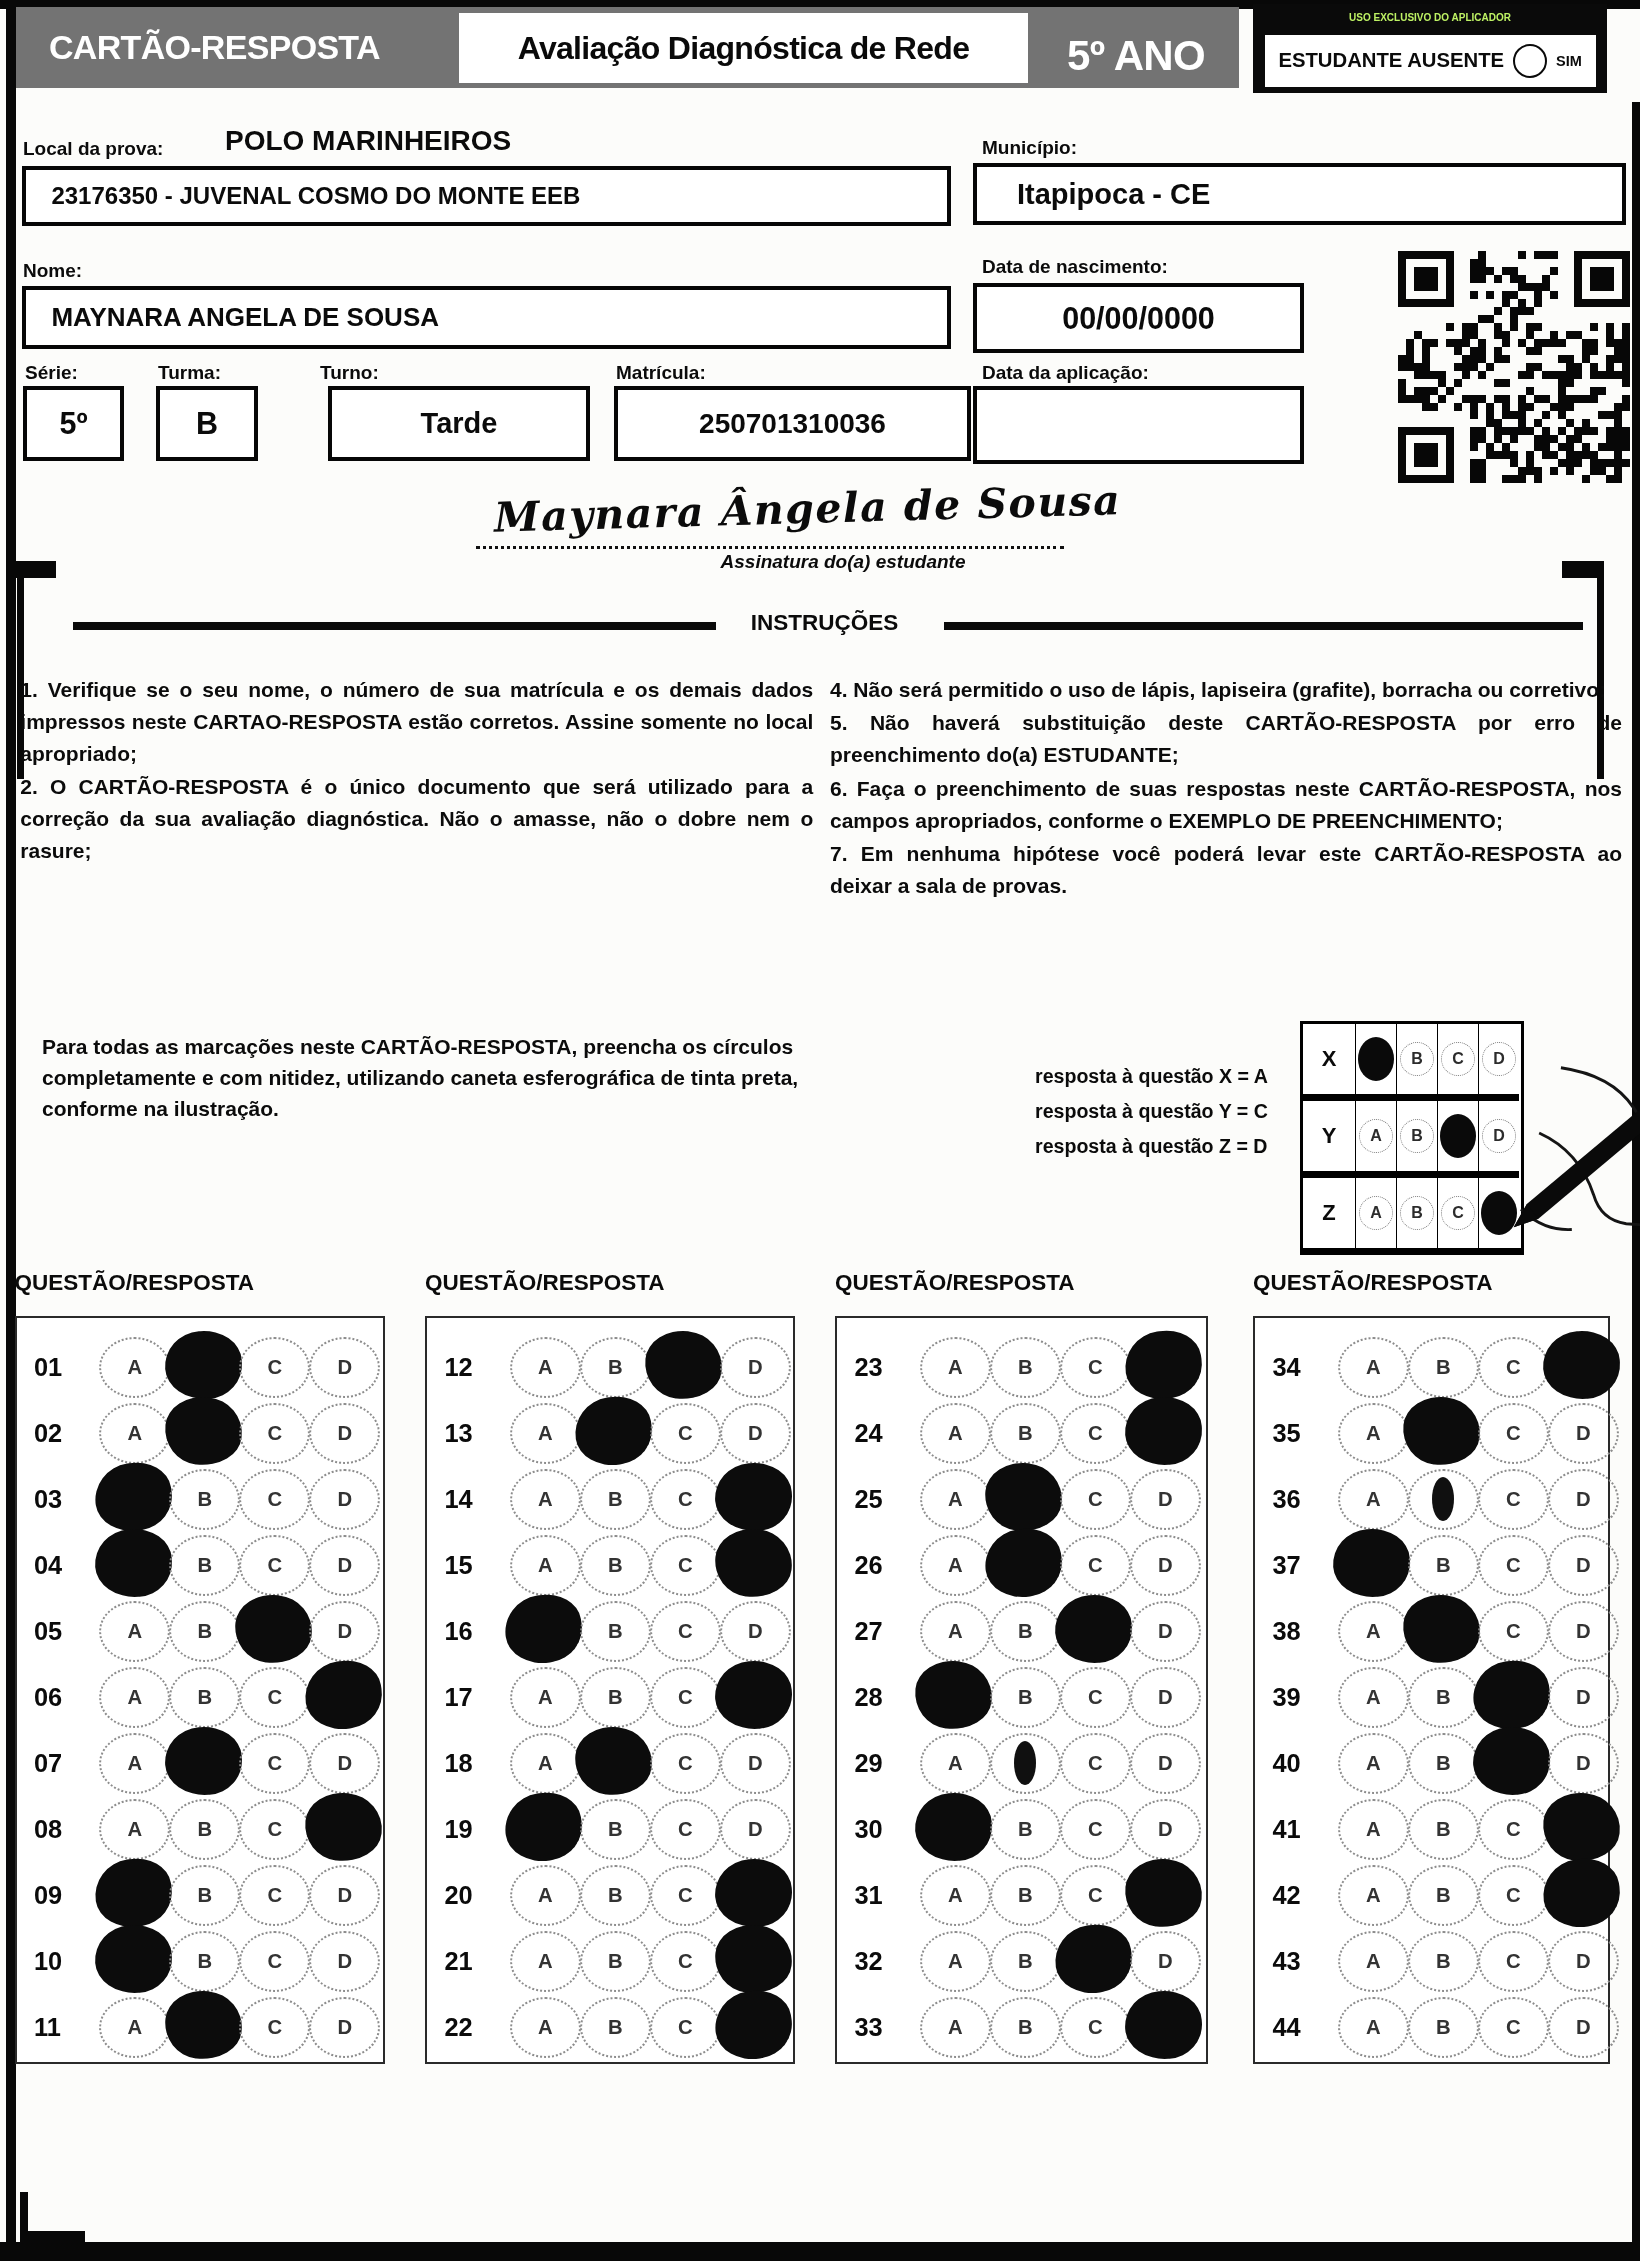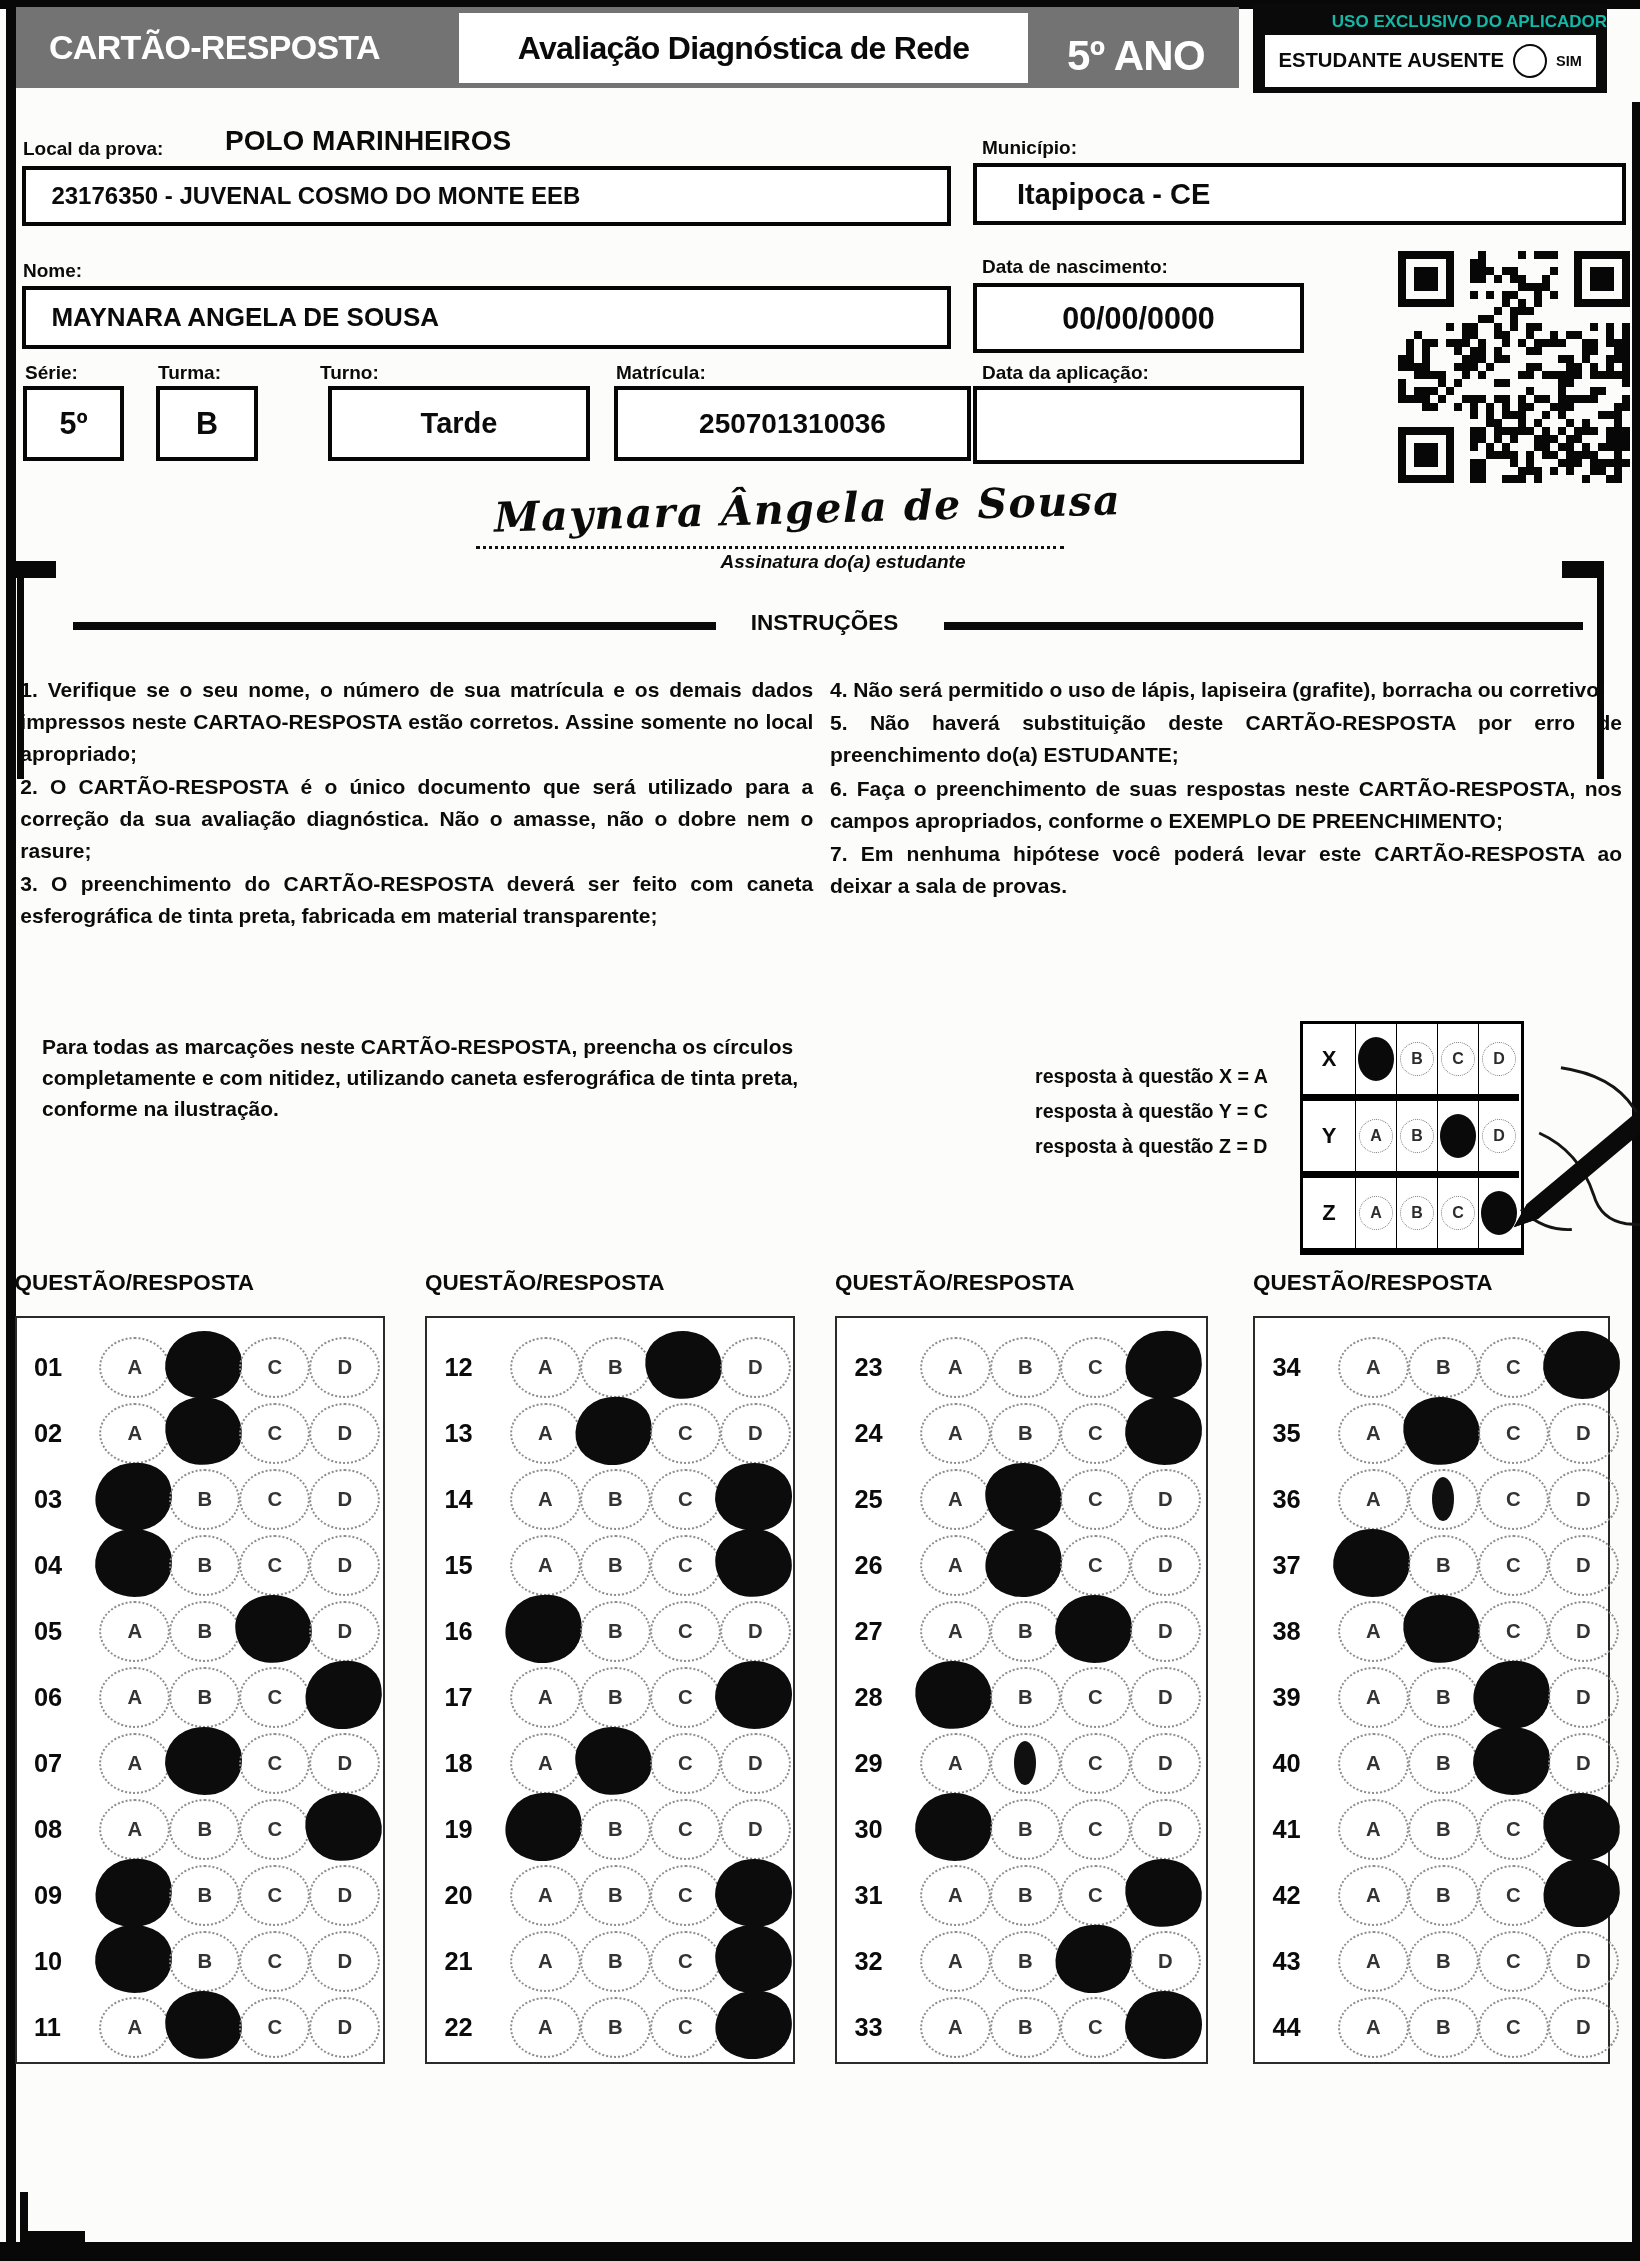--- a/index.html
+++ b/index.html
@@ -9,21 +9,21 @@
   }
   .abs{position:absolute;}
   
   .edge{background:#080808;}
   
   .hdr-band{background:#737373;}
   .hdr-card{color:#fff;font-weight:700;font-size:34px;letter-spacing:-0.7px;display:flex;align-items:center;}
   .hdr-exam{background:#fff;display:flex;align-items:center;justify-content:center;font-weight:700;font-size:32px;letter-spacing:-0.7px;color:#0a0a0a;}
   .hdr-grade{color:#fff;font-weight:700;font-size:42px;letter-spacing:-0.7px;display:flex;align-items:center;justify-content:center;}
   .apl-box{background:#0a0a0a;}
-  .apl-title{color:#14b8a6;font-weight:700;font-size:17px;text-align:right;letter-spacing:0px;}
+  .apl-title{color:#bef264;font-weight:700;font-size:10px;text-align:center;letter-spacing:0px;}
   .apl-inner{background:#fff;display:flex;align-items:center;justify-content:center;gap:8.7px;}
   .apl-absent{font-weight:700;font-size:20.3px;}
   .apl-circle{width:30.5px;height:30.5px;border:2.2px solid #0a0a0a;border-radius:50%;}
   .apl-sim{font-weight:700;font-size:14.5px;}
   
   .flabel{font-weight:700;font-size:19px;}
   .fbox{border:4.4px solid #060606;background:#fff;display:flex;align-items:center;}
   .fval{font-weight:700;}
   .center{justify-content:center;}
   
@@ -447,21 +447,20 @@
 </div>
 <div class="abs sig-caption" style="left:625px;top:551px;width:436px;">Assinatura do(a) estudante</div>
 
 <div class="abs rule" style="left:73px;top:622px;width:643px;"></div>
 <div class="abs instr-title" style="left:730px;top:610px;width:189px;">INSTRUÇÕES</div>
 <div class="abs rule" style="left:944px;top:622px;width:639px;"></div>
 
 <div class="abs instr-col" id="instr-left" style="left:20.3px;top:674px;width:793px;">
     <p>1. Verifique se o seu nome, o número de sua matrícula e os demais dados impressos neste CARTAO-RESPOSTA estão corretos. Assine somente no local apropriado;</p>
     <p>2. O CARTÃO-RESPOSTA é o único documento que será utilizado para a correção da sua avaliação diagnóstica. Não o amasse, não o dobre nem o rasure;</p>
-    <p>3. O preenchimento do CARTÃO-RESPOSTA deverá ser feito com caneta esferográfica de tinta preta, fabricada em material transparente;</p>
   </div>
 <div class="abs instr-col" id="instr-right" style="left:830px;top:674px;width:792px;">
     <p>4. Não será permitido o uso de lápis, lapiseira (grafite), borracha ou corretivo;</p>
     <p>5. Não haverá substituição deste CARTÃO-RESPOSTA por erro de preenchimento do(a) ESTUDANTE;</p>
     <p>6. Faça o preenchimento de suas respostas neste CARTÃO-RESPOSTA, nos campos apropriados, conforme o EXEMPLO DE PREENCHIMENTO;</p>
     <p>7. Em nenhuma hipótese você poderá levar este CARTÃO-RESPOSTA ao deixar a sala de provas.</p>
   </div>
 
 <div class="abs ex-par" style="left:42px;top:1031px;width:857px;">Para todas as marcações neste CARTÃO-RESPOSTA, preencha os círculos completamente e com nitidez, utilizando caneta esferográfica de tinta preta, conforme na ilustração.</div>
 <div class="abs ex-legend" id="ex-legend" style="left:1035px;top:1059px;">

